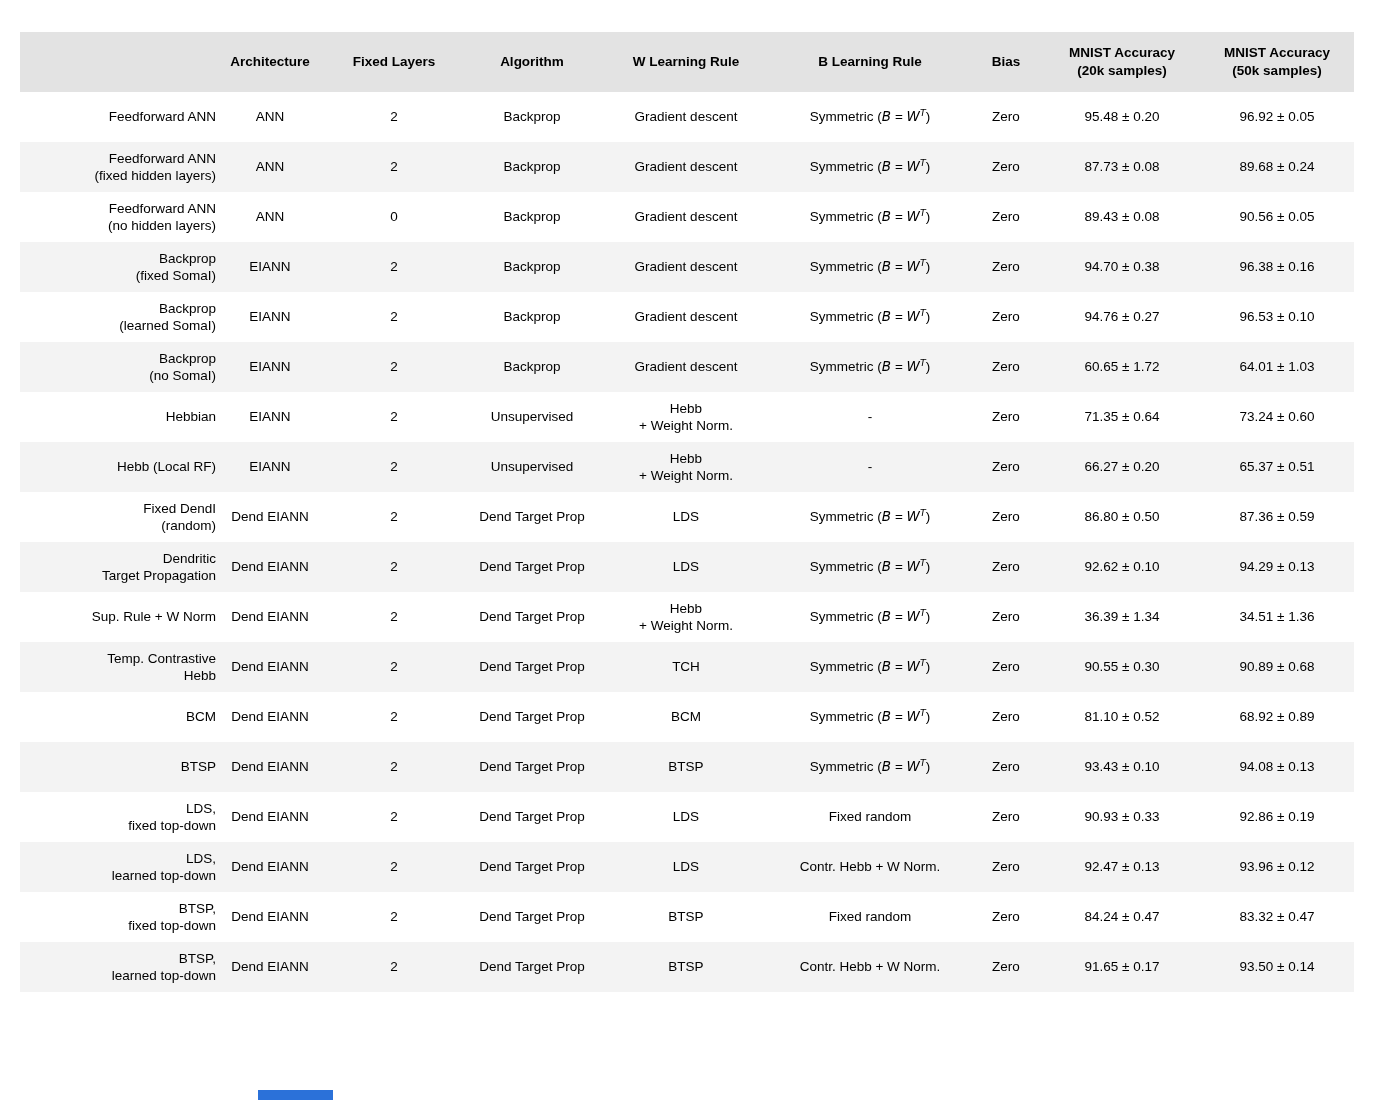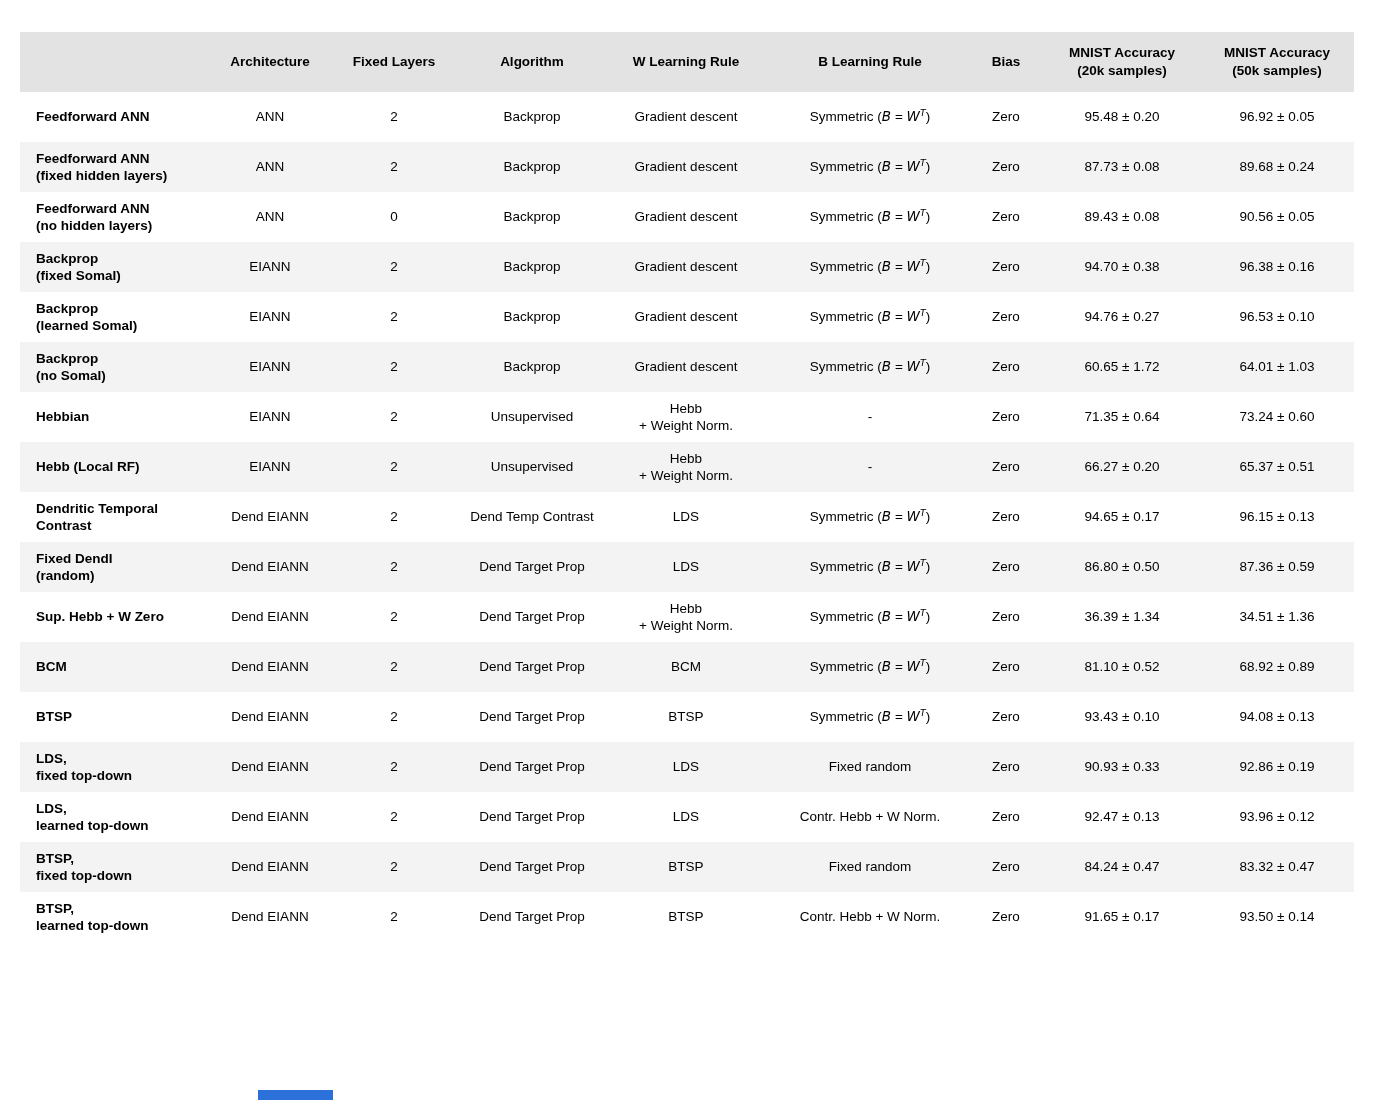--- a/index.html
+++ b/index.html
@@ -45,23 +45,23 @@
     line-height: 1.27;
     overflow: hidden;
   }
   tbody tr:nth-child(even) {
     background: var(--row-alt-bg, #f3f3f3);
   }
   tbody tr:nth-child(odd) {
     background: var(--row-bg, #ffffff);
   }
   td.col-name {
-    text-align: left;
+    text-align: right;
     padding-left: 16px;
-    font-weight: bold;
+    font-weight: normal;
   }
   td .clip {
     width: 100%;
     overflow: hidden;
     white-space: nowrap;
     text-align: center;
   }
   .mvar {
     font-style: italic;
     font-family: "DejaVu Sans", sans-serif;
@@ -208,57 +208,70 @@
     <td class="col-algorithm">
             <div class="clip">Unsupervised</div>
           </td>
     <td class="col-w-rule">Hebb<br>+ Weight Norm.</td>
     <td class="col-b-rule">-</td>
     <td class="col-bias">Zero</td>
     <td class="col-acc-20k">66.27 ± 0.20</td>
     <td class="col-acc-50k">65.37 ± 0.51</td>
   </tr>
         <tr>
-    <td class="col-name">Dendritic Temporal<br>Contrast</td>
-    <td class="col-architecture">Dend EIANN</td>
-    <td class="col-hidden-layers">2</td>
-    <td class="col-algorithm">
-            <div class="clip">Dend Temp Contrast</div>
-          </td>
-    <td class="col-w-rule">LDS</td>
-    <td class="col-b-rule">Symmetric (<span class="mvar">B</span> = <span class="mvar">W</span><sup class="mvar">T</sup>)</td>
-    <td class="col-bias">Zero</td>
-    <td class="col-acc-20k">94.65 ± 0.17</td>
-    <td class="col-acc-50k">96.15 ± 0.13</td>
-  </tr>
-        <tr>
     <td class="col-name">Fixed DendI<br>(random)</td>
     <td class="col-architecture">Dend EIANN</td>
     <td class="col-hidden-layers">2</td>
     <td class="col-algorithm">
             <div class="clip">Dend Target Prop</div>
           </td>
     <td class="col-w-rule">LDS</td>
     <td class="col-b-rule">Symmetric (<span class="mvar">B</span> = <span class="mvar">W</span><sup class="mvar">T</sup>)</td>
     <td class="col-bias">Zero</td>
     <td class="col-acc-20k">86.80 ± 0.50</td>
     <td class="col-acc-50k">87.36 ± 0.59</td>
   </tr>
         <tr>
-    <td class="col-name">Sup. Hebb + W Zero</td>
+    <td class="col-name">Dendritic<br>Target Propagation</td>
+    <td class="col-architecture">Dend EIANN</td>
+    <td class="col-hidden-layers">2</td>
+    <td class="col-algorithm">
+            <div class="clip">Dend Target Prop</div>
+          </td>
+    <td class="col-w-rule">LDS</td>
+    <td class="col-b-rule">Symmetric (<span class="mvar">B</span> = <span class="mvar">W</span><sup class="mvar">T</sup>)</td>
+    <td class="col-bias">Zero</td>
+    <td class="col-acc-20k">92.62 ± 0.10</td>
+    <td class="col-acc-50k">94.29 ± 0.13</td>
+  </tr>
+        <tr>
+    <td class="col-name">Sup. Rule + W Norm</td>
     <td class="col-architecture">Dend EIANN</td>
     <td class="col-hidden-layers">2</td>
     <td class="col-algorithm">
             <div class="clip">Dend Target Prop</div>
           </td>
     <td class="col-w-rule">Hebb<br>+ Weight Norm.</td>
     <td class="col-b-rule">Symmetric (<span class="mvar">B</span> = <span class="mvar">W</span><sup class="mvar">T</sup>)</td>
     <td class="col-bias">Zero</td>
     <td class="col-acc-20k">36.39 ± 1.34</td>
     <td class="col-acc-50k">34.51 ± 1.36</td>
+  </tr>
+        <tr>
+    <td class="col-name">Temp. Contrastive<br>Hebb</td>
+    <td class="col-architecture">Dend EIANN</td>
+    <td class="col-hidden-layers">2</td>
+    <td class="col-algorithm">
+            <div class="clip">Dend Target Prop</div>
+          </td>
+    <td class="col-w-rule">TCH</td>
+    <td class="col-b-rule">Symmetric (<span class="mvar">B</span> = <span class="mvar">W</span><sup class="mvar">T</sup>)</td>
+    <td class="col-bias">Zero</td>
+    <td class="col-acc-20k">90.55 ± 0.30</td>
+    <td class="col-acc-50k">90.89 ± 0.68</td>
   </tr>
         <tr>
     <td class="col-name">BCM</td>
     <td class="col-architecture">Dend EIANN</td>
     <td class="col-hidden-layers">2</td>
     <td class="col-algorithm">
             <div class="clip">Dend Target Prop</div>
           </td>
     <td class="col-w-rule">BCM</td>
     <td class="col-b-rule">Symmetric (<span class="mvar">B</span> = <span class="mvar">W</span><sup class="mvar">T</sup>)</td>

